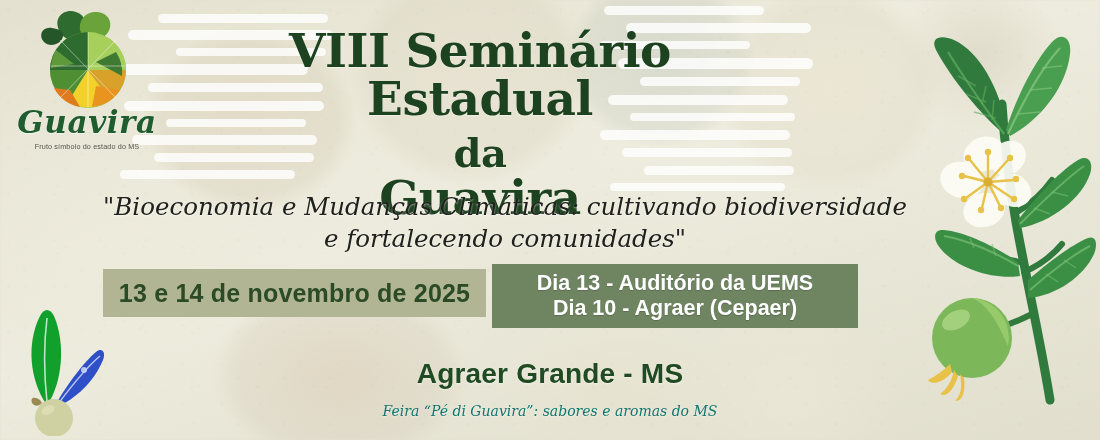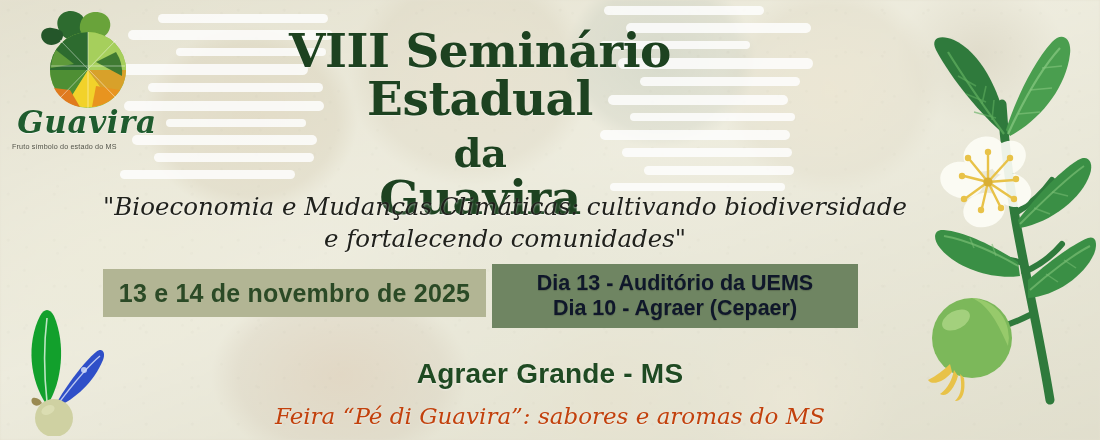--- a/index.html
+++ b/index.html
@@ -69,21 +69,21 @@
     position:absolute; left:0; top:98px; width:150px;
     text-align:center;
     font-family:"DejaVu Serif", serif;
     font-style:italic; font-weight:700;
     font-size:31px; letter-spacing:.6px;
     color:#1f5c2e;
     text-shadow:0 1px 0 rgba(255,255,255,.55);
   }
   .logo-tag {
     position:absolute; left:0; top:136px; width:150px;
-    text-align:left;
+    text-align:center;
     font-size:7.2px; letter-spacing:.15px;
     color:#53544a;
     white-space:nowrap;
   }
 
   
   .title-block {
     position:absolute; left:170px; top:27px; width:620px;
     text-align:center;
   }
@@ -125,40 +125,40 @@
   }
   .bar-venue {
     position:absolute; left:492px; top:264px;
     width:366px; height:64px;
     background:#6f8562;
     display:flex; flex-direction:column;
     align-items:center; justify-content:center;
   }
   .bar-venue-text {
     font-weight:700; font-size:21.5px;
-    color:#0f172a; line-height:1.18;
+    color:#ffffff; line-height:1.18;
     white-space:nowrap;
     text-shadow:0 1px 1px rgba(0,0,0,.18);
   }
 
   
   .city {
     position:absolute; left:200px; top:358px; width:700px;
     text-align:center;
     font-weight:700; font-size:28px;
     color:#1f4a22; letter-spacing:.2px;
     text-shadow:0 1px 2px rgba(255,255,255,.55);
   }
   .fair {
     position:absolute; left:150px; top:403px; width:800px;
     text-align:center;
     font-family:"DejaVu Serif", serif;
     font-style:italic;
-    font-size:23px;
-    color:#c2410c;
+    font-size:14px;
+    color:#0f766e;
     text-shadow:0 1px 2px rgba(255,255,255,.6);
   }
 
   
   .branch  { position:absolute; right:4px; top:8px;  width:196px; height:404px; }
   .sprout  { position:absolute; left:8px;  top:300px; width:108px; height:136px; }
 </style>
 </head>
 <body>
 

